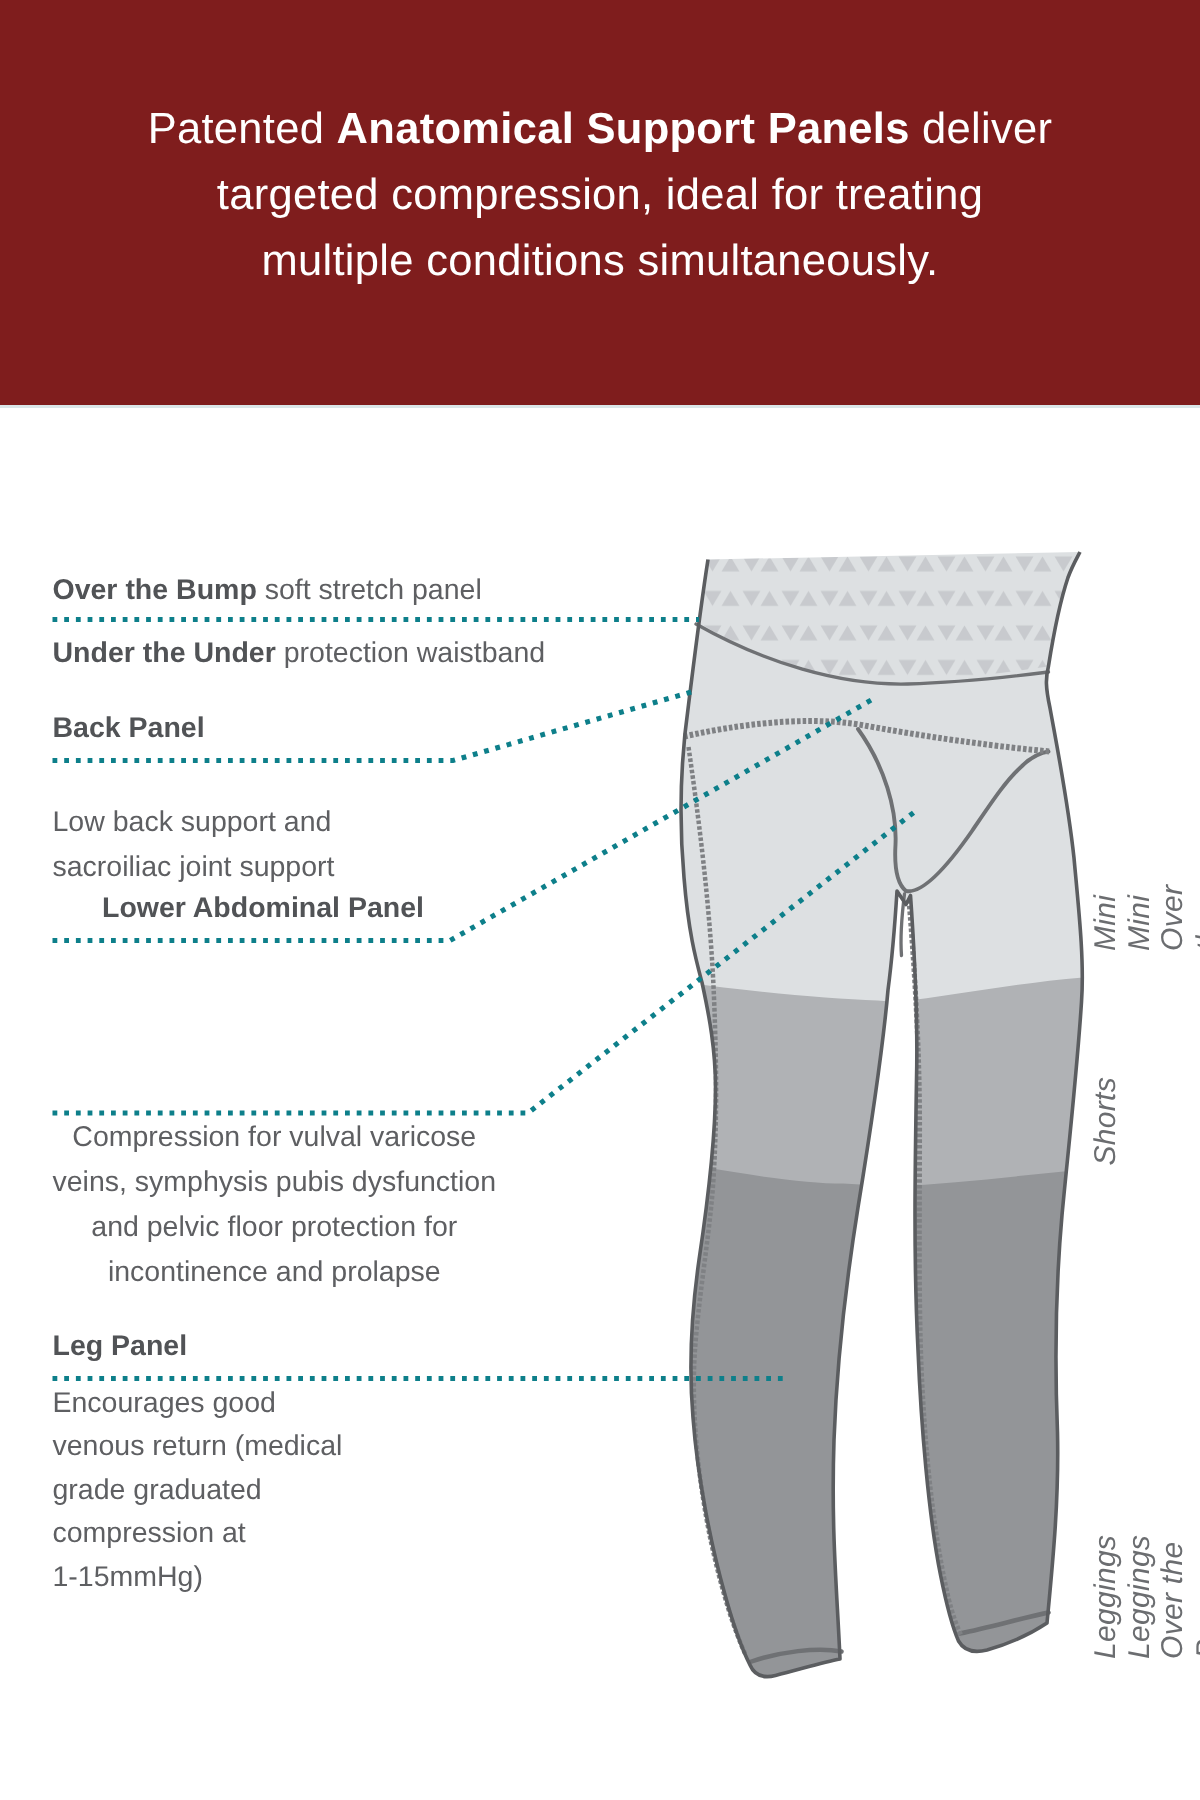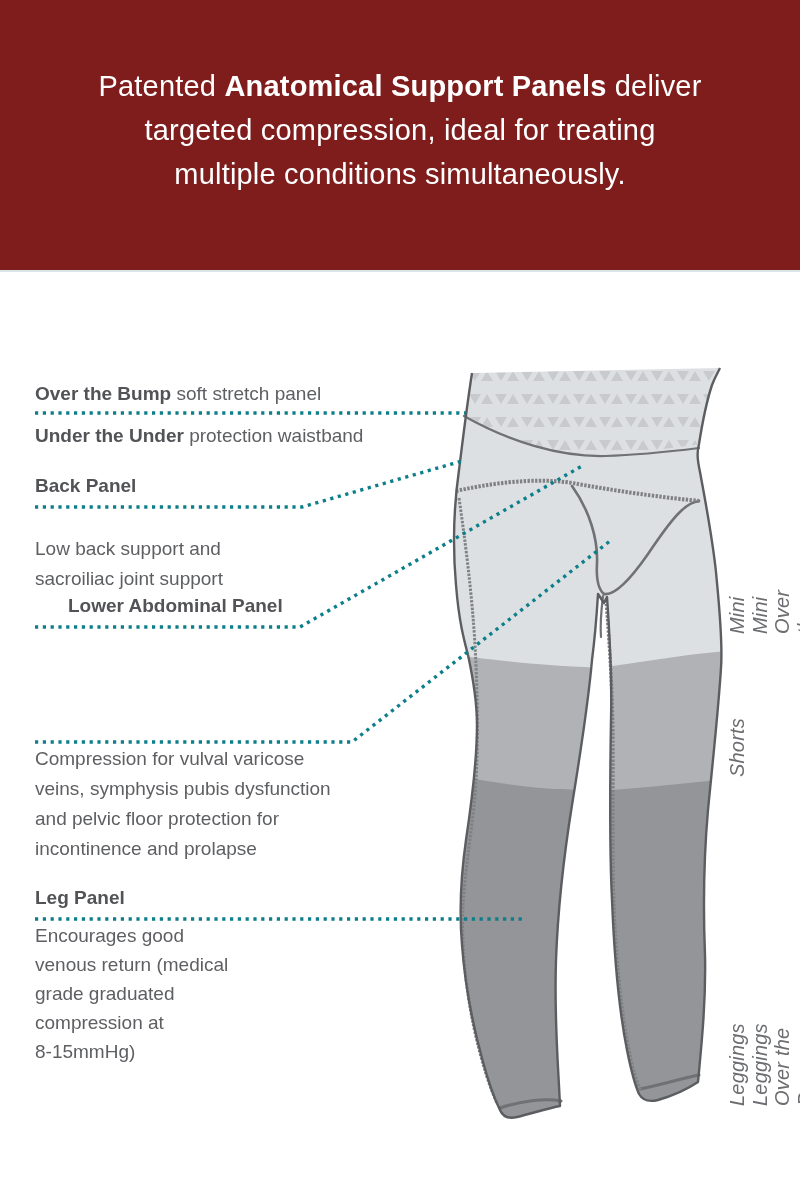--- a/index.html
+++ b/index.html
@@ -134,33 +134,33 @@
   <div class="ann" style="left:35px;top:471px;">
     <span class="ttl">Back Panel</span>
   </div>
   <div class="ann desc" style="left:35px;top:534px;">Low back support and
 sacroiliac joint support</div>
 
   <div class="ann" style="left:21px;top:591px;margin-left:47px;">
     <span class="ttl">Lower Abdominal Panel</span>
   </div>
 
-  <div class="ann desc" style="left:35px;top:744px;">Compression for vulval varicose
+  <div class="ann desc" style="left:35px;top:744px;text-align:center;">Compression for vulval varicose
 veins, symphysis pubis dysfunction
 and pelvic floor protection for
 incontinence and prolapse</div>
 
   <div class="ann" style="left:35px;top:883px;text-align:right;">
     <span class="ttl">Leg Panel</span>
   </div>
   <div class="ann desc" style="left:35px;top:921px;line-height:29px;">Encourages good
 venous return (medical
 grade graduated
 compression at
-8-15mmHg)</div>
+1-15mmHg)</div>
 
   <div class="vlabel" style="left:726px;top:634px;">Mini
 Mini Over the Bump</div>
   <div class="vlabel" style="left:726px;top:777px;">Shorts</div>
   <div class="vlabel" style="left:726px;top:1106px;">Leggings
 Leggings Over the Bump</div>
 
 </div>
 
 </body></html>

